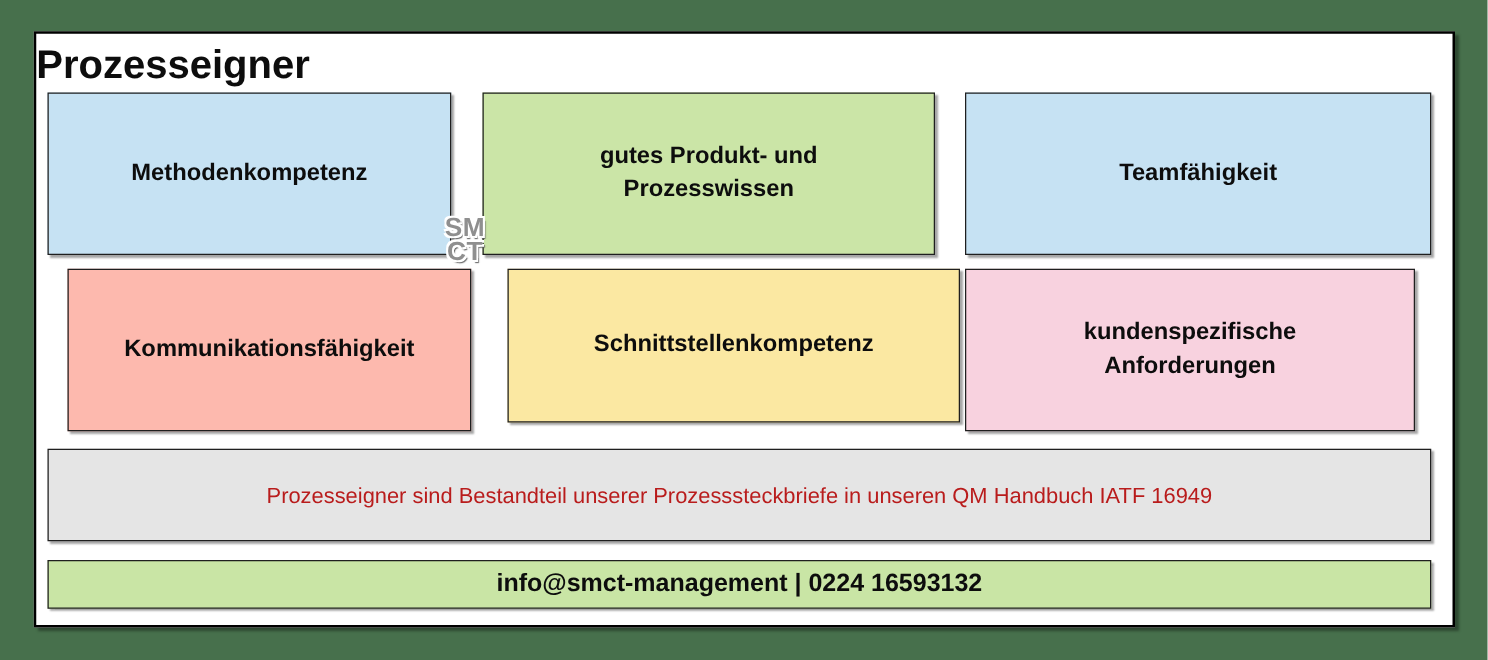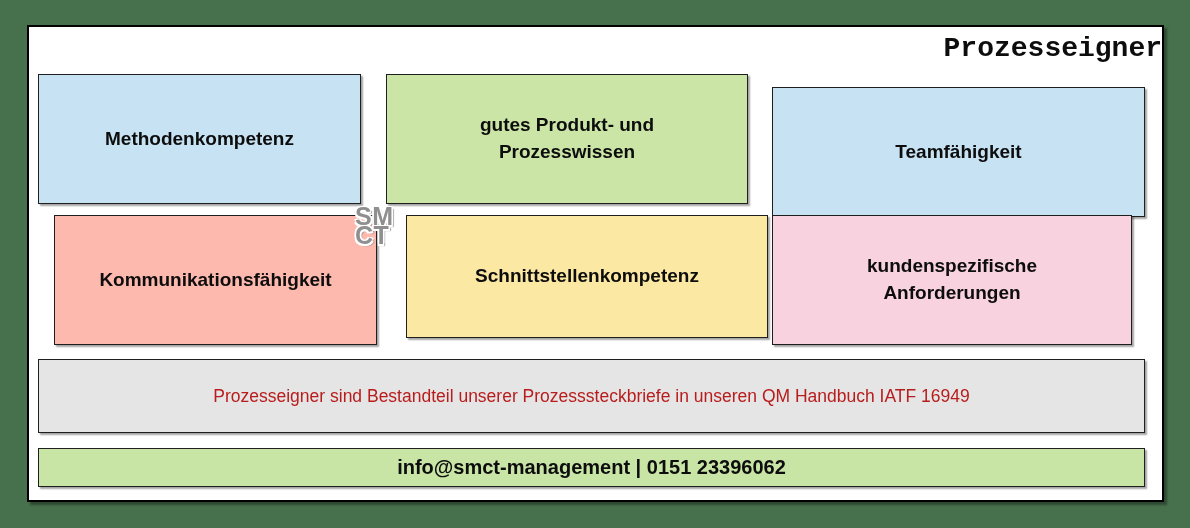--- a/index.html
+++ b/index.html
@@ -12,24 +12,23 @@
   .panel {
     position: absolute; left: 27px; top: 25px;
     width: 1137px; height: 477px;
     box-sizing: border-box;
     background: #ffffff;
     border: 2px solid #000000;
     box-shadow: 3px 3px 2px rgba(0,0,0,0.35);
   }
   .title {
     position: absolute; left: 0; top: 6px; width: 100%;
-    text-align: right;
-    font-size: 28px; font-weight: bold; color: #0d0d0d;
+    text-align: left;
+    font-size: 32px; font-weight: bold; color: #0d0d0d;
     line-height: 1.15;
-    font-family: Liberation Mono, monospace;
   }
   .box, .bar {
     position: absolute;
     box-sizing: border-box;
     border: 1.5px solid #1f1f1f;
     box-shadow: 2px 2px 1.5px rgba(0,0,0,0.35);
     display: flex; align-items: center; justify-content: center;
     text-align: center;
     white-space: pre-line;
     color: #0d0d0d;
@@ -43,53 +42,53 @@
   .b5 { left: 743px; top: 188px; width: 360px; height: 130px; }
   .note-bar {
     left: 9px; top: 332px; width: 1107px; height: 74px;
     font-size: 17.5px; font-weight: normal; color: #b91c1c;
   }
   .footer-bar {
     left: 9px; top: 421px; width: 1107px; height: 39px;
     font-size: 20px; font-weight: bold;
   }
   .logo {
-    position: absolute; left: 326px; top: 180px; width: 34px;
+    position: absolute; left: 326px; top: 146px; width: 34px;
     text-align: center;
-    font-size: 25px; font-weight: 800; line-height: 19px;
+    font-size: 21px; font-weight: 800; line-height: 19px;
     color: #8f8f8f; letter-spacing: 0.5px;
     text-shadow:
       -1.5px -1.5px 0 #ffffff, 1.5px -1.5px 0 #ffffff,
       -1.5px 1.5px 0 #ffffff, 1.5px 1.5px 0 #ffffff,
       2px 2px 1px #5a5a5a;
   }
 </style>
 </head>
 <body>
 
 <div class="panel">
 
   <div class="title">Prozesseigner</div>
 
   <div class="box b0" style="background-color: rgb(198, 226, 243);">Methodenkompetenz</div>
 
   <div class="box b1" style="background-color: rgb(203, 229, 167);">gutes Produkt- und
 Prozesswissen</div>
 
-  <div class="box b2" style="background-color: rgb(198, 226, 243); margin-top: 13px;">Teamfähigkeit</div>
+  <div class="box b2" style="background-color: rgb(198, 226, 243);">Teamfähigkeit</div>
 
   <div class="box b3" style="background-color: rgb(253, 185, 174);">Kommunikationsfähigkeit</div>
 
   <div class="box b4" style="background-color: rgb(251, 232, 162);">Schnittstellenkompetenz</div>
 
   <div class="box b5" style="background-color: rgb(248, 210, 223);">kundenspezifische
 Anforderungen</div>
 
   <div class="bar note-bar" style="background-color: rgb(229, 229, 229);">Prozesseigner sind Bestandteil unserer Prozesssteckbriefe in unseren QM Handbuch IATF 16949</div>
 
-  <div class="bar footer-bar" style="background-color: rgb(201, 229, 165);">info@smct-management | 0151 23396062</div>
+  <div class="bar footer-bar" style="background-color: rgb(201, 229, 165);">info@smct-management | 0224 16593132</div>
 
   <div class="logo">
     <div>SM</div>
     <div>CT</div>
   </div>
 
 </div>
 
 </body></html>

